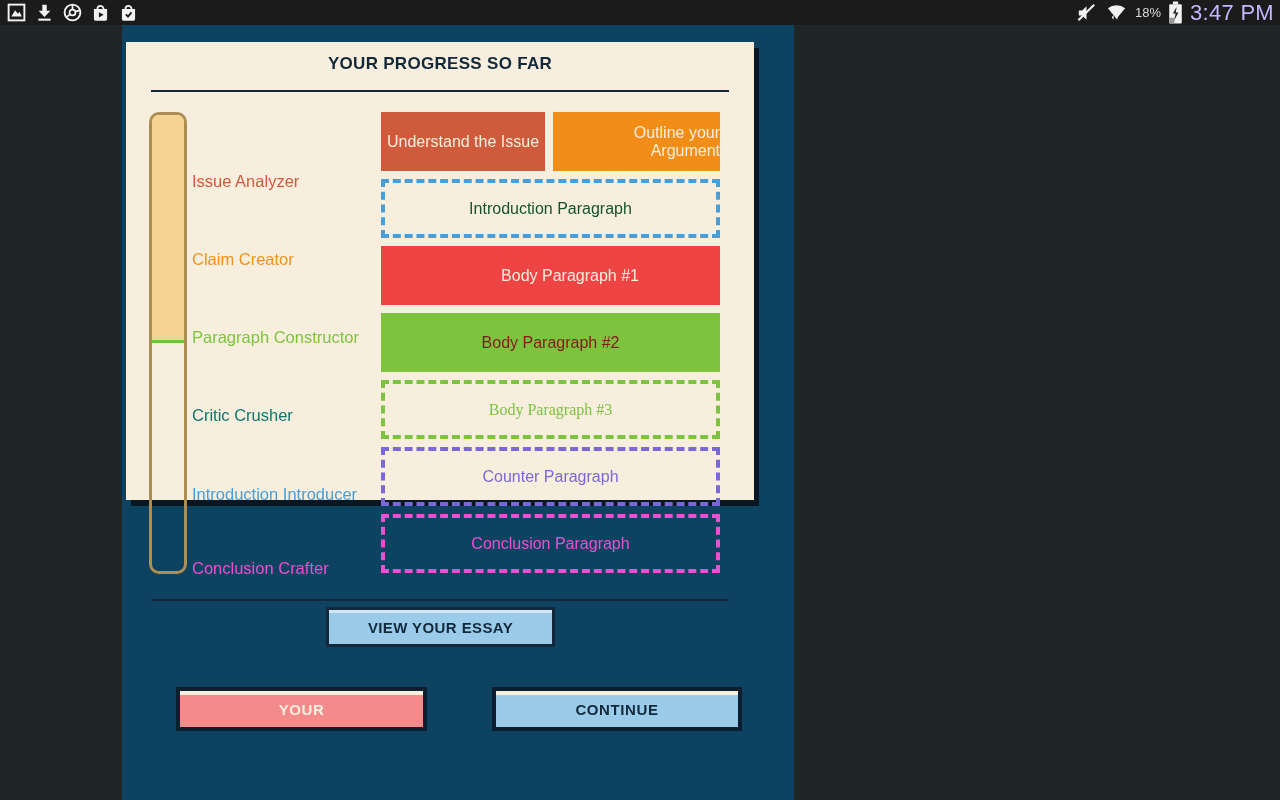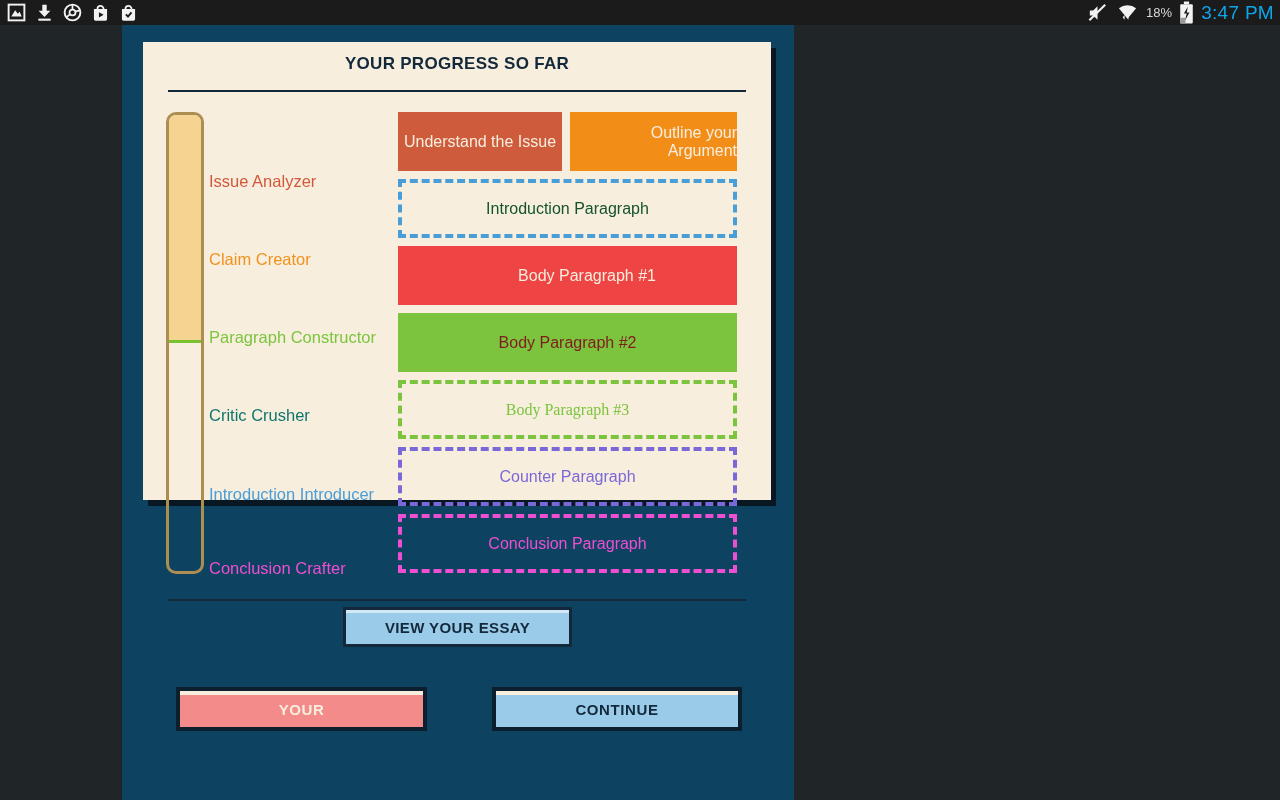--- a/index.html
+++ b/index.html
@@ -13,31 +13,31 @@
   
   .status-bar {
     position: absolute; top: 0; left: 0; width: 1280px; height: 25px;
     background: #1b1b1b; display: flex; align-items: center;
     padding: 0 6px; z-index: 30;
   }
   .sb-left { display: flex; align-items: center; gap: 7px; }
   .sb-right { margin-left: auto; display: flex; align-items: center; gap: 7px; }
   .sb-icon { display: inline-flex; align-items: center; }
   .sb-pct { color: #d9d9d9; font-size: 13px; }
-  .sb-time { color: #0ea5e9; font-size: 19px; letter-spacing: 0.3px; }
+  .sb-time { color: #c4b5fd; font-size: 22px; letter-spacing: 0.3px; }
 
   
   .panel {
     position: absolute; left: 122px; top: 25px; width: 672px; height: 775px;
     background: #0d4261;
   }
 
   
   .card {
-    position: absolute; left: 21px; top: 17px; width: 628px; height: 458px;
+    position: absolute; left: 4px; top: 17px; width: 628px; height: 458px;
     background: #f7eedd;
     box-shadow: 5px 6px 0 #081722;
   }
   .card-title {
     position: absolute; top: 12px; left: 0; width: 100%;
     text-align: center; font-size: 17px; font-weight: bold;
     color: #13293b; letter-spacing: 0.3px;
   }
   .hr { position: absolute; left: 25px; right: 25px; border-top: 2px solid #13293b; }
   .hr-top { top: 48px; }

